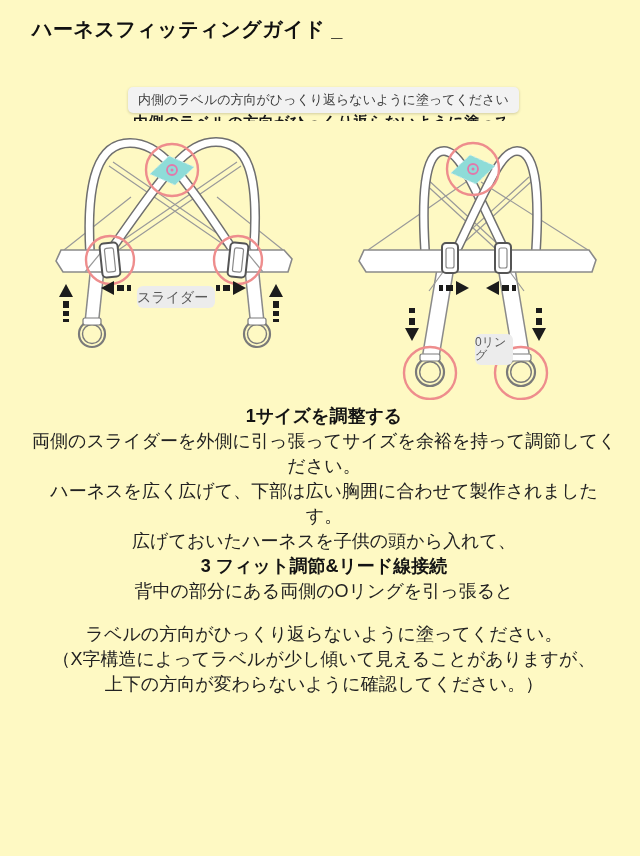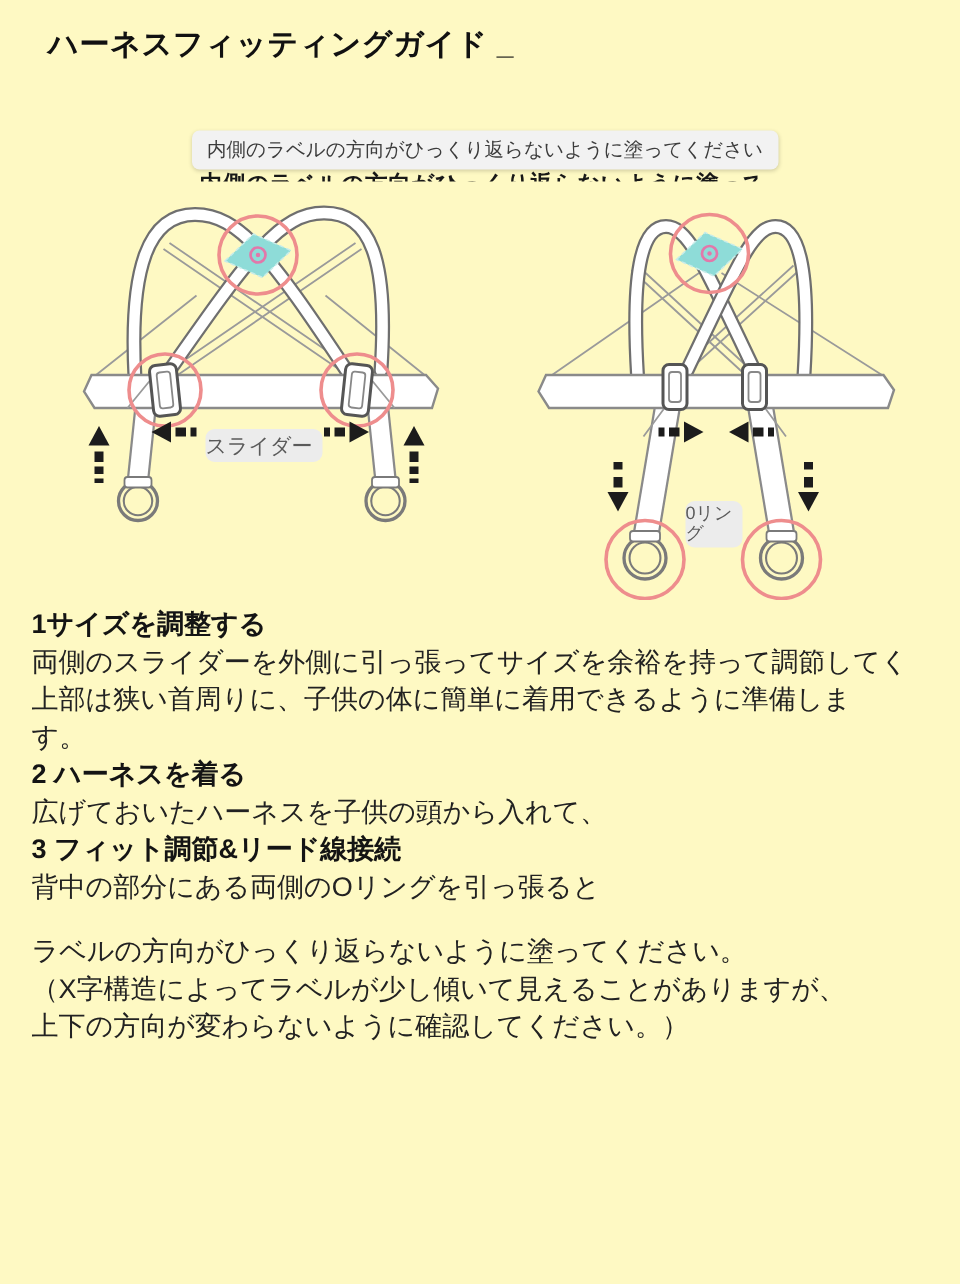--- a/index.html
+++ b/index.html
@@ -20,22 +20,22 @@
   .obscured-caption{
     position:absolute;left:133px;top:113px;width:372px;height:8px;
     overflow:hidden;font-size:15px;font-weight:700;color:#181818;
     white-space:nowrap;letter-spacing:0.5px;z-index:2;
   }
   .diagram-tag{
     position:absolute;background:#ececec;border-radius:6px;color:#5a5a5a;
     text-align:left;z-index:3;
   }
   .tag-slider{left:137px;top:286px;width:78px;height:19px;font-size:14px;padding-top:3px;}
-  .tag-oring{left:457px;top:334px;width:38px;font-size:12px;line-height:13px;padding:2px 0 3px 0;}
-  .textblock{position:absolute;left:21px;top:404px;width:584px;}
+  .tag-oring{left:475px;top:334px;width:38px;font-size:12px;line-height:13px;padding:2px 0 3px 0;}
+  .textblock{position:absolute;left:32px;top:404px;width:584px;text-align:center;}
   .tb-line{font-size:18px;line-height:25px;white-space:nowrap;color:#222;}
   .tb-head{font-weight:700;color:#141414;}
   .tb-spacer{height:18px;}
   .tb-notice{font-weight:700;color:#e0218a;}
 </style>
 </head>
 <body>
 
 <div id="page">
 
@@ -202,23 +202,23 @@
   </svg>
 
   <div class="obscured-caption">内側のラベルの方向がひっくり返らないように塗ってください</div>
   <div class="tooltip">内側のラベルの方向がひっくり返らないように塗ってください</div>
   <div class="diagram-tag tag-slider">スライダー</div>
   <div class="diagram-tag tag-oring">0リング</div>
 
   <div class="textblock">
     <div class="tb-line tb-head">1サイズを調整する</div>
     <div class="tb-line">両側のスライダーを外側に引っ張ってサイズを余裕を持って調節してく</div>
-    <div class="tb-line">上部は狭い首周りに、子供の体に簡単に着用できるように準備しま</div>
+    <div class="tb-line">ださい。</div>
+    <div class="tb-line">ハーネスを広く広げて、下部は広い胸囲に合わせて製作されました</div>
     <div class="tb-line">す。</div>
-    <div class="tb-line tb-head">2 ハーネスを着る</div>
     <div class="tb-line">広げておいたハーネスを子供の頭から入れて、</div>
     <div class="tb-line tb-head">3 フィット調節&amp;リード線接続</div>
     <div class="tb-line">背中の部分にある両側のOリングを引っ張ると</div>
     <div class="tb-spacer"></div>
     <div class="tb-line">ラベルの方向がひっくり返らないように塗ってください。</div>
     <div class="tb-line">（X字構造によってラベルが少し傾いて見えることがありますが、</div>
     <div class="tb-line">上下の方向が変わらないように確認してください。）</div>
   </div>
 
 </div>

